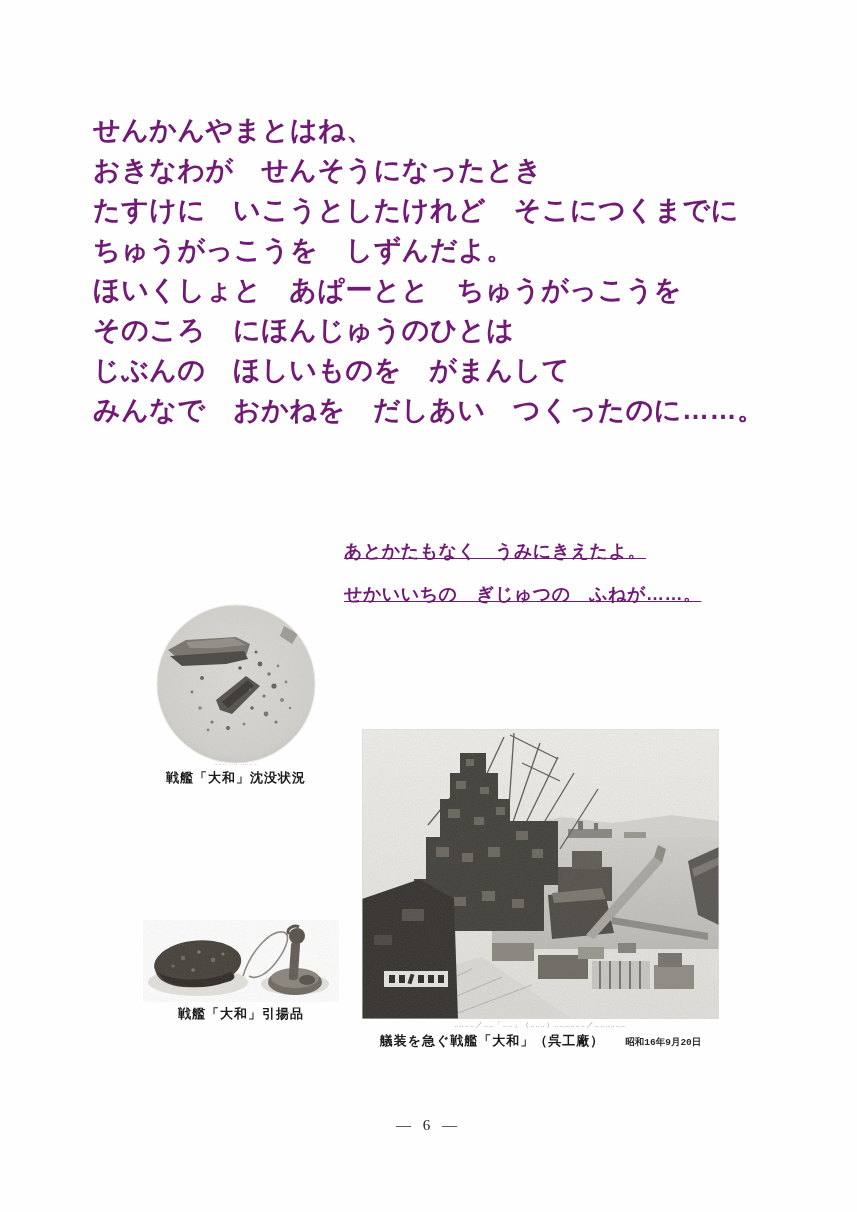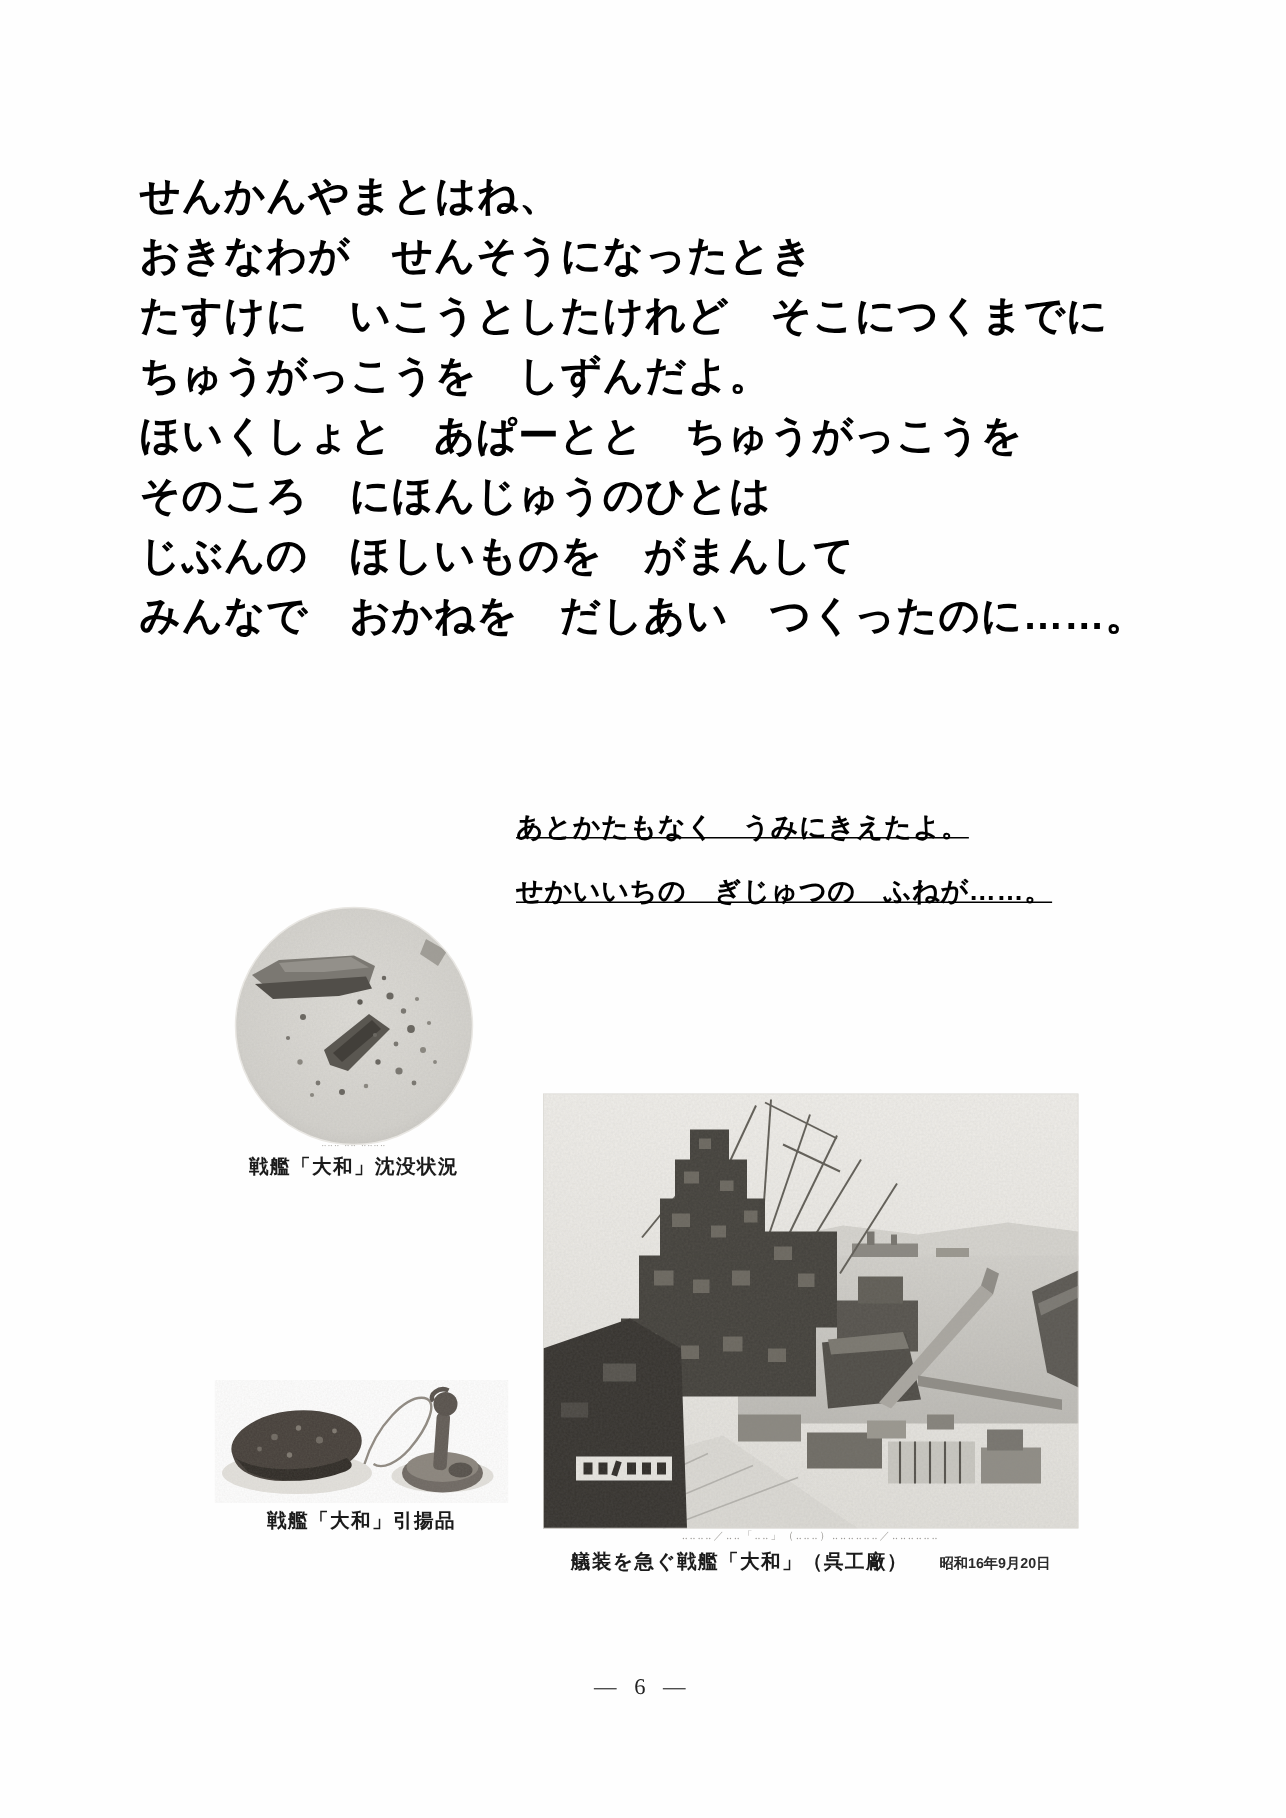--- a/index.html
+++ b/index.html
@@ -1,31 +1,31 @@
 <!DOCTYPE html>
 <html><head>
 <meta charset="utf-8">
 <style>
   html,body{margin:0;padding:0;background:#ffffff;}
   body{width:857px;height:1212px;position:relative;overflow:hidden;
        font-family:"Liberation Sans",sans-serif;color:#141414;}
   .page{position:absolute;inset:0;background:#fefefe;}
 
   
-  .poem{position:absolute;font-weight:700;color:#000000;white-space:nowrap;}
+  .poem{position:absolute;font-weight:700;color:#701a75;white-space:nowrap;}
   .poem-1{left:93px;top:110px;font-size:27px;line-height:40px;letter-spacing:.5px;}
   .poem-2{left:344px;top:530px;font-size:18px;line-height:43px;letter-spacing:.5px;text-decoration:underline;}
   .poem-line{height:inherit;}
 
   
   .figure{position:absolute;text-align:center;}
   .fig-wreck{left:146px;top:604px;width:180px;}
   .fig-salvage{left:143px;top:920px;width:196px;}
   .fig-main{left:362px;top:729px;width:357px;}
-  .fig-caption{font-size:13px;font-weight:700;color:#1b1b1b;letter-spacing:1px;margin-top:3px;}
+  .fig-caption{font-size:13px;font-weight:700;color:#1b1b1b;letter-spacing:1px;margin-top:3px;font-family:Liberation Mono, monospace;}
   .fig-caption-date{font-size:9.5px;font-weight:700;color:#2a2a2a;letter-spacing:0;margin-left:21px;}
   .micro-credit{font-size:6px;color:#b3b1ad;letter-spacing:1px;line-height:6px;
                 filter:blur(.4px);margin-top:-4px;user-select:none;}
   .credit-line{font-size:7px;color:#9a9894;letter-spacing:1.5px;line-height:9px;
                filter:blur(.3px);margin-top:1px;user-select:none;}
   svg{display:block;margin:0 auto;}
 
   
   .page-number{position:absolute;top:1117px;left:0;width:857px;text-align:center;
                font-family:"Liberation Serif",serif;font-size:15px;color:#222;

